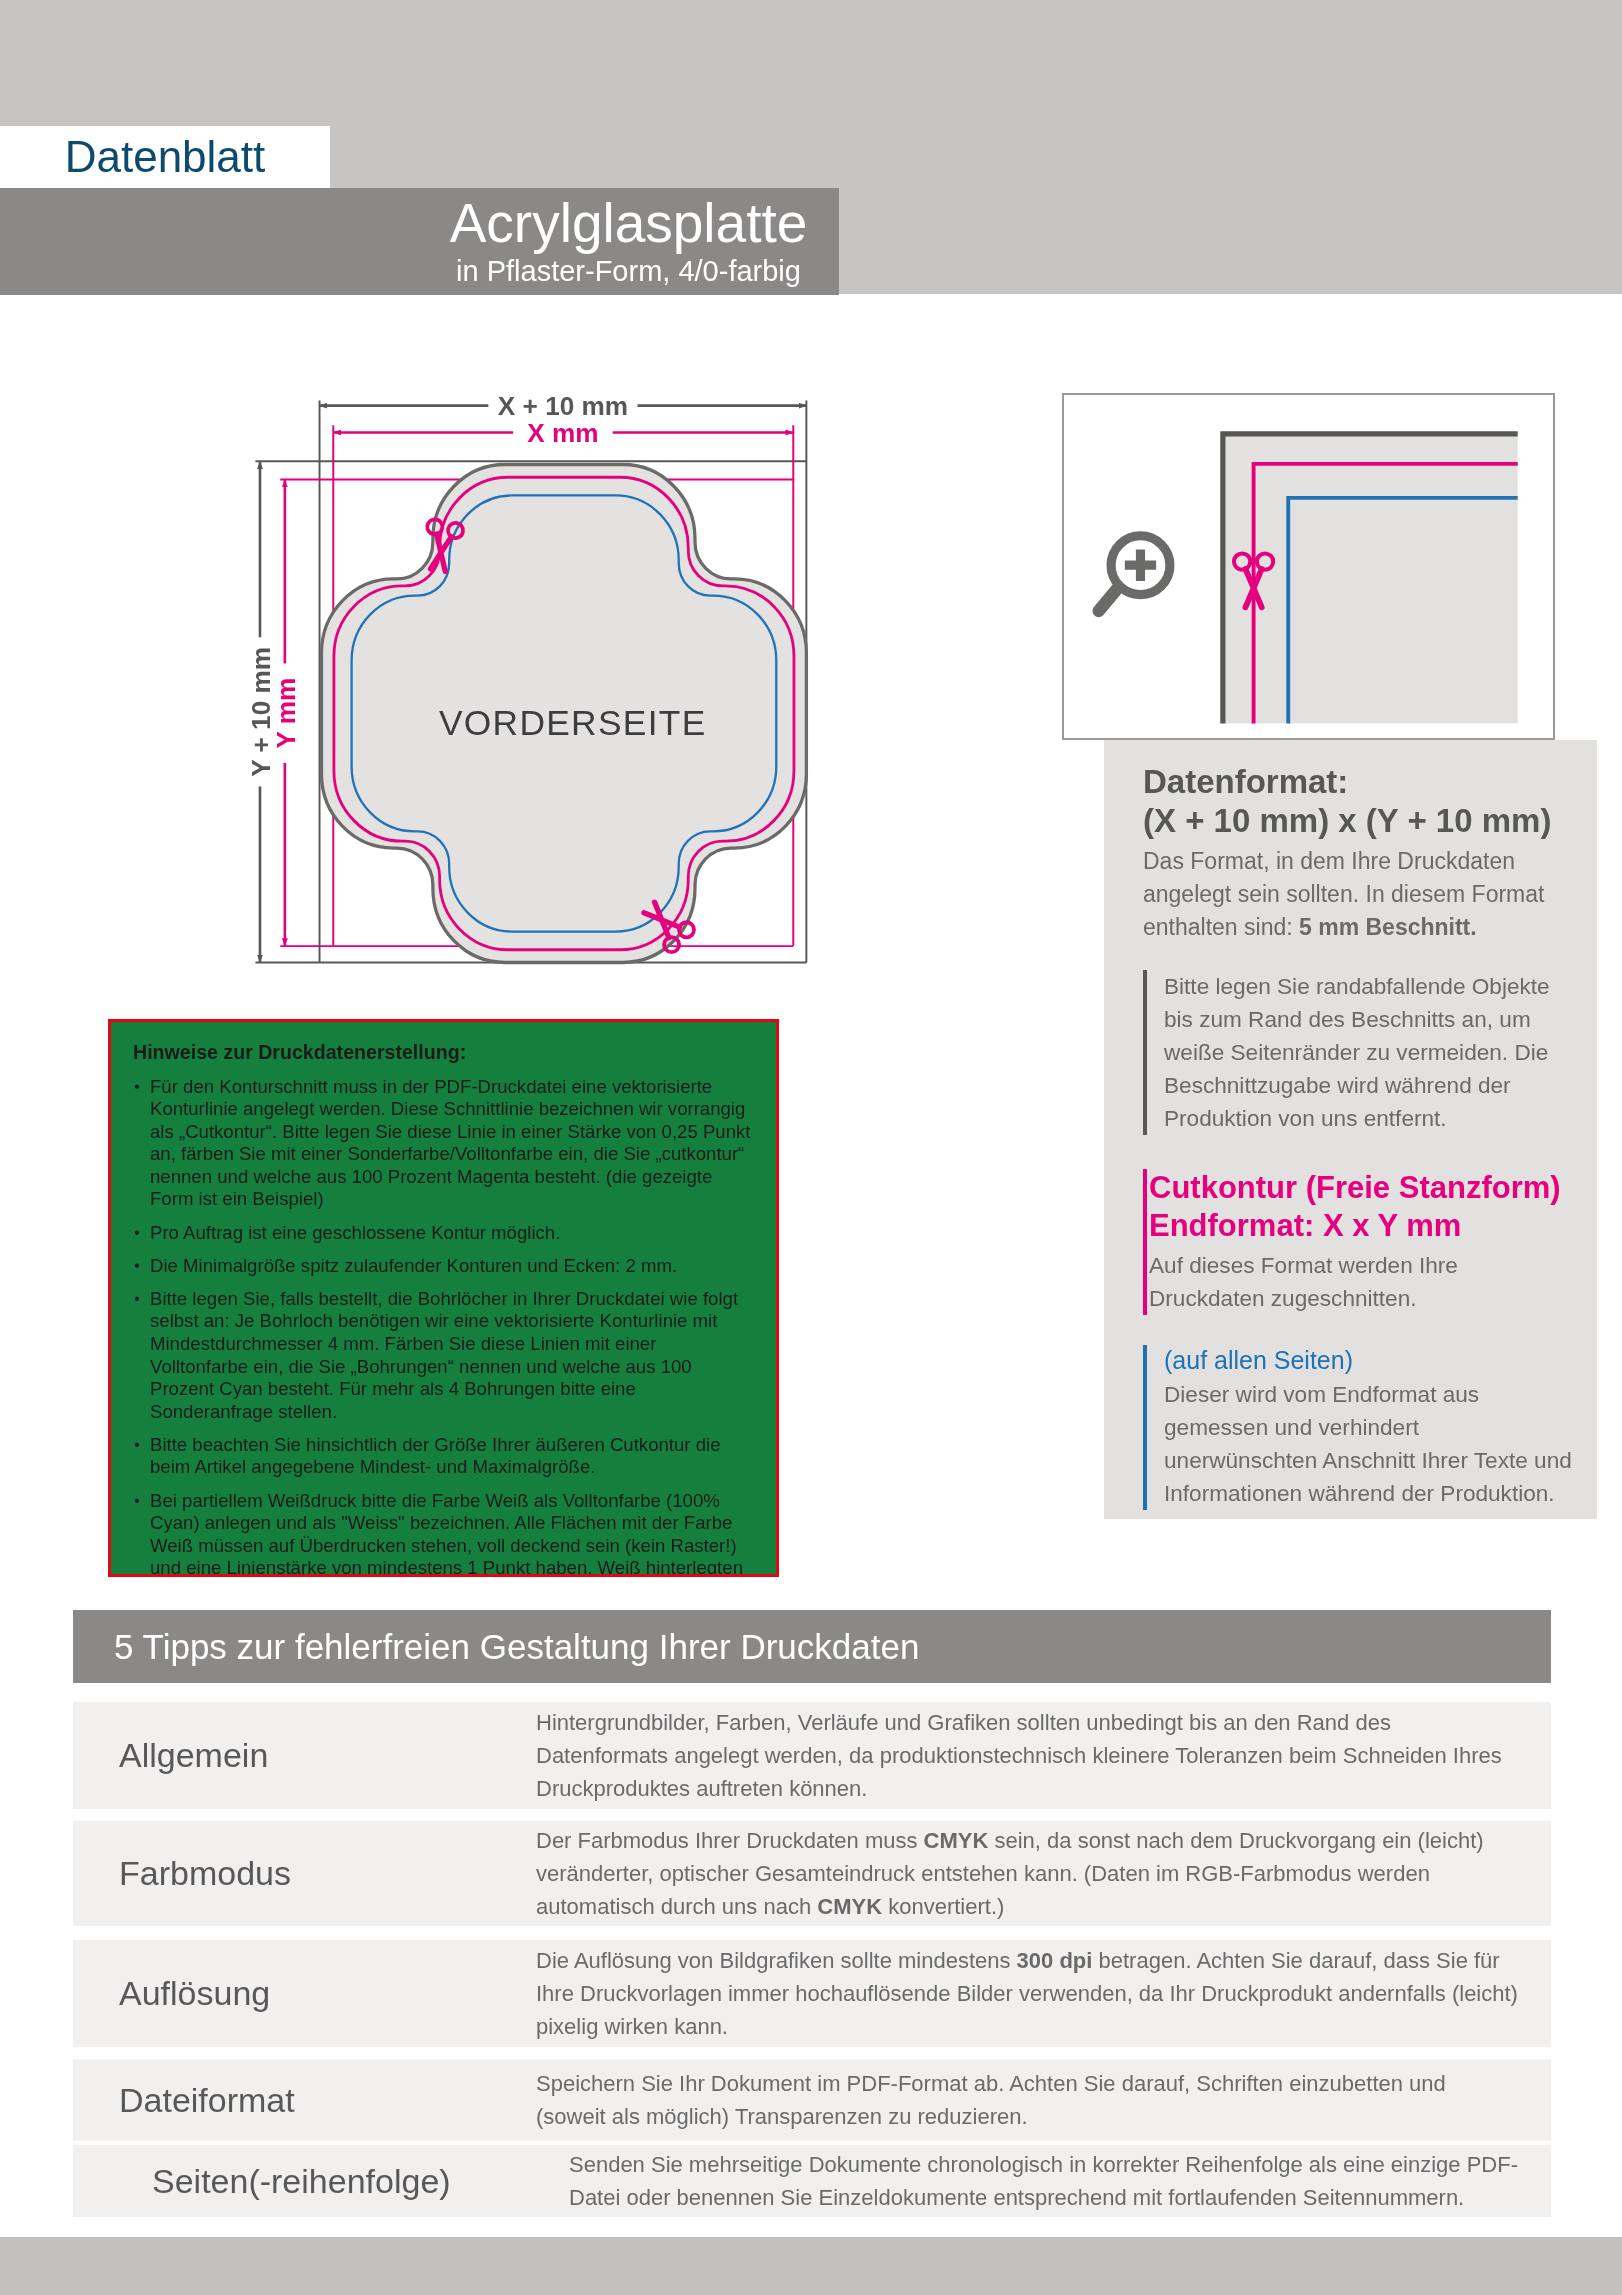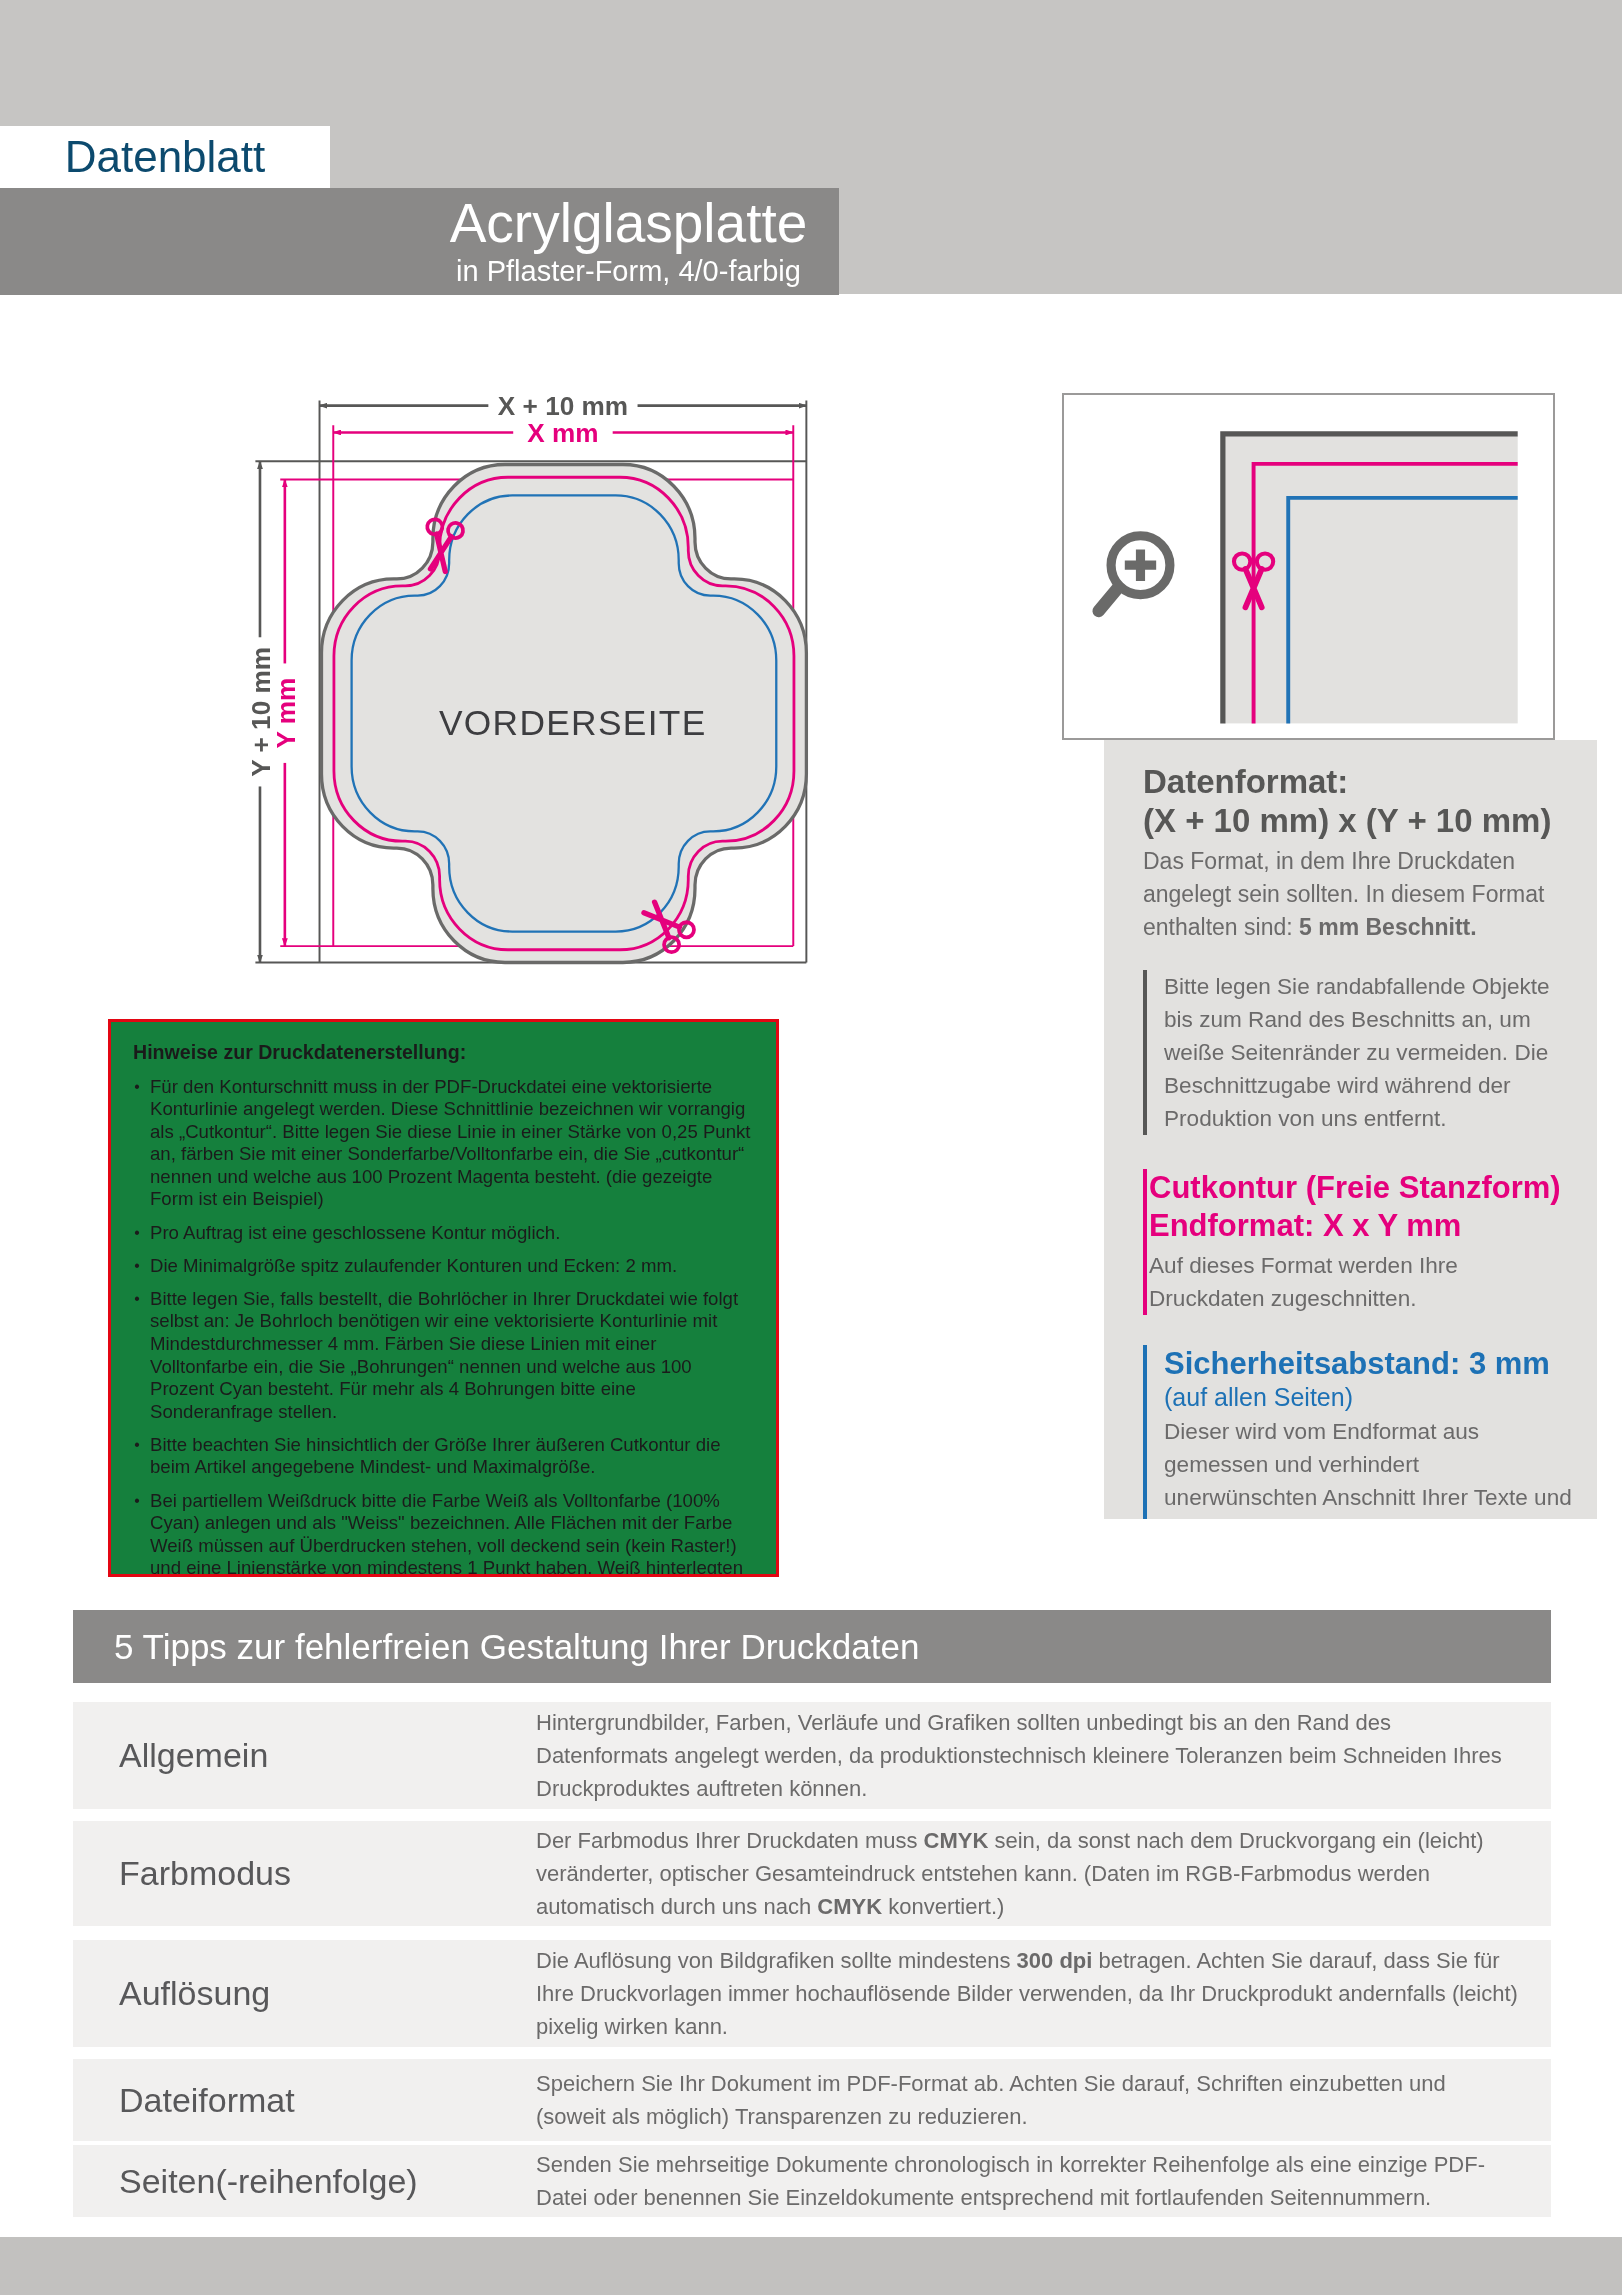--- a/index.html
+++ b/index.html
@@ -55,21 +55,21 @@
 
   
   .tips-band{left:73px;top:1610px;width:1478px;height:73px;background:#8a8988;
              display:flex;align-items:center;text-align:right;}
   .tips-band span{color:#ffffff;font-size:35px;padding-left:41px;}
   .tip-row{left:73px;width:1478px;background:#f1f0ef;display:flex;align-items:center;}
   .row-1{top:1702px;height:107px;}
   .row-2{top:1821px;height:105px;}
   .row-3{top:1940px;height:107px;}
   .row-4{top:2059px;height:82px;}
-  .row-5{top:2145px;height:72px;}
+  .row-5{top:2145px;height:72px;justify-content:flex-end;}
   .tip-label{width:417px;padding-left:46px;font-size:34px;color:#58585a;flex-shrink:0;}
   .tip-text{width:982px;font-size:22px;line-height:33px;color:#6b6a6a;}
 
   
   .footer-band{left:0;top:2237px;width:1623px;height:59px;background:#c2c1bf;}
 </style>
 </head>
 <body>
 
 <div class="page">
@@ -179,21 +179,20 @@
     <div class="df-head">Datenformat:</div>
     <div class="df-head">(X + 10 mm) x (Y + 10 mm)</div>
     <div class="df-body"><span>Das Format, in dem Ihre Druckdaten angelegt sein sollten. In diesem Format enthalten sind: </span><span class="seg-b">5 mm Beschnitt.</span></div>
     <div class="note">Bitte legen Sie randabfallende Objekte bis zum Rand des Beschnitts an, um weiße Seitenränder zu vermeiden. Die Beschnittzugabe wird während der Produktion von uns entfernt.</div>
     <div class="cut-block">
       <div class="cut-h">Cutkontur (Freie Stanzform)</div>
       <div class="cut-h">Endformat: X x Y mm</div>
       <div class="cut-b">Auf dieses Format werden Ihre Druckdaten zugeschnitten.</div>
     </div>
     <div class="safe-block">
-      <div class="safe-h">Sicherheitsabstand: 3 mm</div>
       <div class="safe-sub">(auf allen Seiten)</div>
       <div class="safe-b">Dieser wird vom Endformat aus gemessen und verhindert unerwünschten Anschnitt Ihrer Texte und Informationen während der Produktion.</div>
     </div>
   </div>
 
   <div class="abs hints">
     <div class="hints-title">Hinweise zur Druckdatenerstellung:</div>
     <div class="bullet">
       <span class="dot">•</span>
       <span>Für den Konturschnitt muss in der PDF-Druckdatei eine vektorisierte Konturlinie angelegt werden. Diese Schnittlinie bezeichnen wir vorrangig als „Cutkontur“. Bitte legen Sie diese Linie in einer Stärke von 0,25 Punkt an, färben Sie mit einer Sonderfarbe/Volltonfarbe ein, die Sie „cutkontur“ nennen und welche aus 100 Prozent Magenta besteht. (die gezeigte Form ist ein Beispiel)</span>

